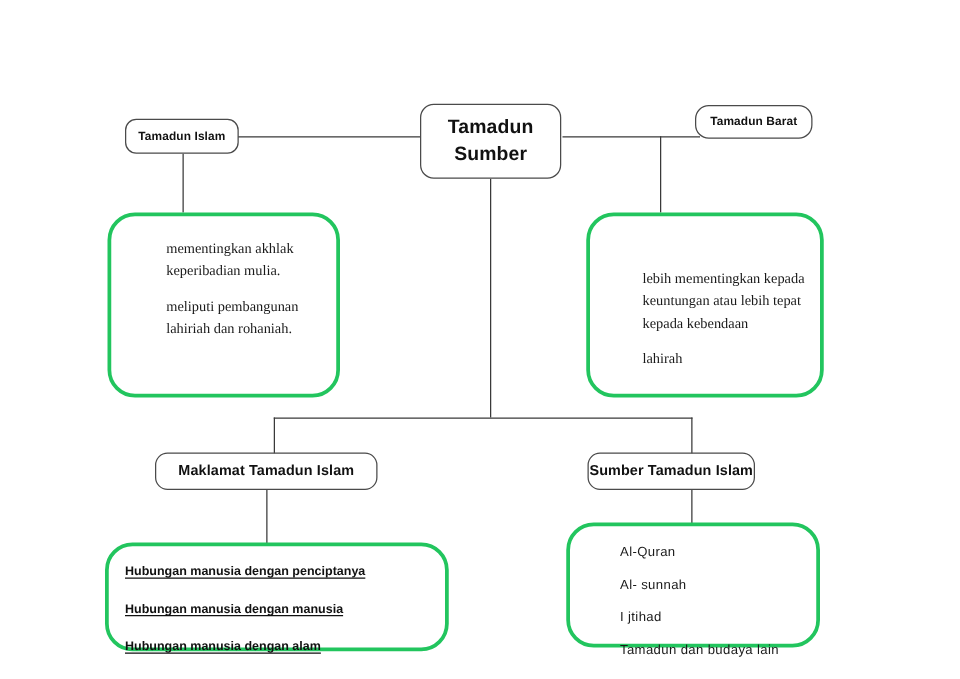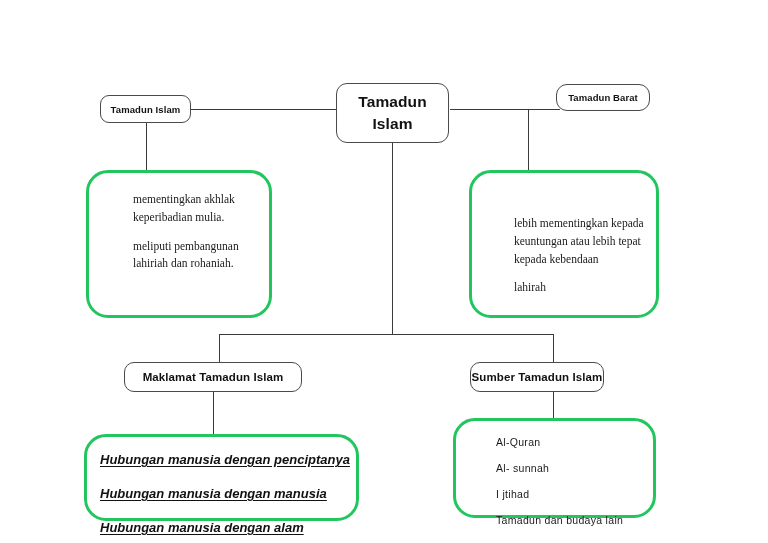--- a/index.html
+++ b/index.html
@@ -95,28 +95,27 @@
     line-height: 1.55;
     white-space: nowrap;
   }
   .serif-gap {
     height: 11px;
   }
 
   
   .ul-item {
     font-family: "Liberation Sans", sans-serif;
-    font-size: 13px;
+    font-size: 10px;
     font-weight: bold;
     color: #111111;
     text-decoration: underline;
     text-underline-offset: 2px;
     white-space: nowrap;
     margin-bottom: 19px;
-    font-style: italic;
   }
   .ul-item:last-child { margin-bottom: 0; }
 
   
   .plain-item {
     font-family: "Liberation Sans", sans-serif;
     font-size: 10.5px;
     color: #1a1a1a;
     white-space: nowrap;
     margin-bottom: 14px;
@@ -143,21 +142,21 @@
 
   <div class="line v" style="left:213px; top:391px; height:44px;"></div>
   <div class="line v" style="left:553px; top:391px; height:28px;"></div>
 
   <div class="node pill" id="left-pill" style="left:100px; top:95px; width:91px; height:28px;">
     <span class="node-label">Tamadun Islam</span>
   </div>
 
   <div class="node" id="hub" style="left:336px; top:83px; width:113px; height:60px;">
     <span class="node-label">Tamadun</span>
-    <span class="node-label">Islam</span>
+    <span class="node-label">Sumber</span>
   </div>
 
   <div class="node pill" id="right-pill" style="left:556px; top:84px; width:94px; height:27px;border-radius:11px;">
     <span class="node-label">Tamadun Barat</span>
   </div>
 
   <div class="panel" id="panel-left" style="left:86px; top:170px; width:186px; height:148px;">
     <div class="panel-body">
       <div class="serif-line">mementingkan akhlak</div>
       <div class="serif-line">keperibadian mulia.</div>

